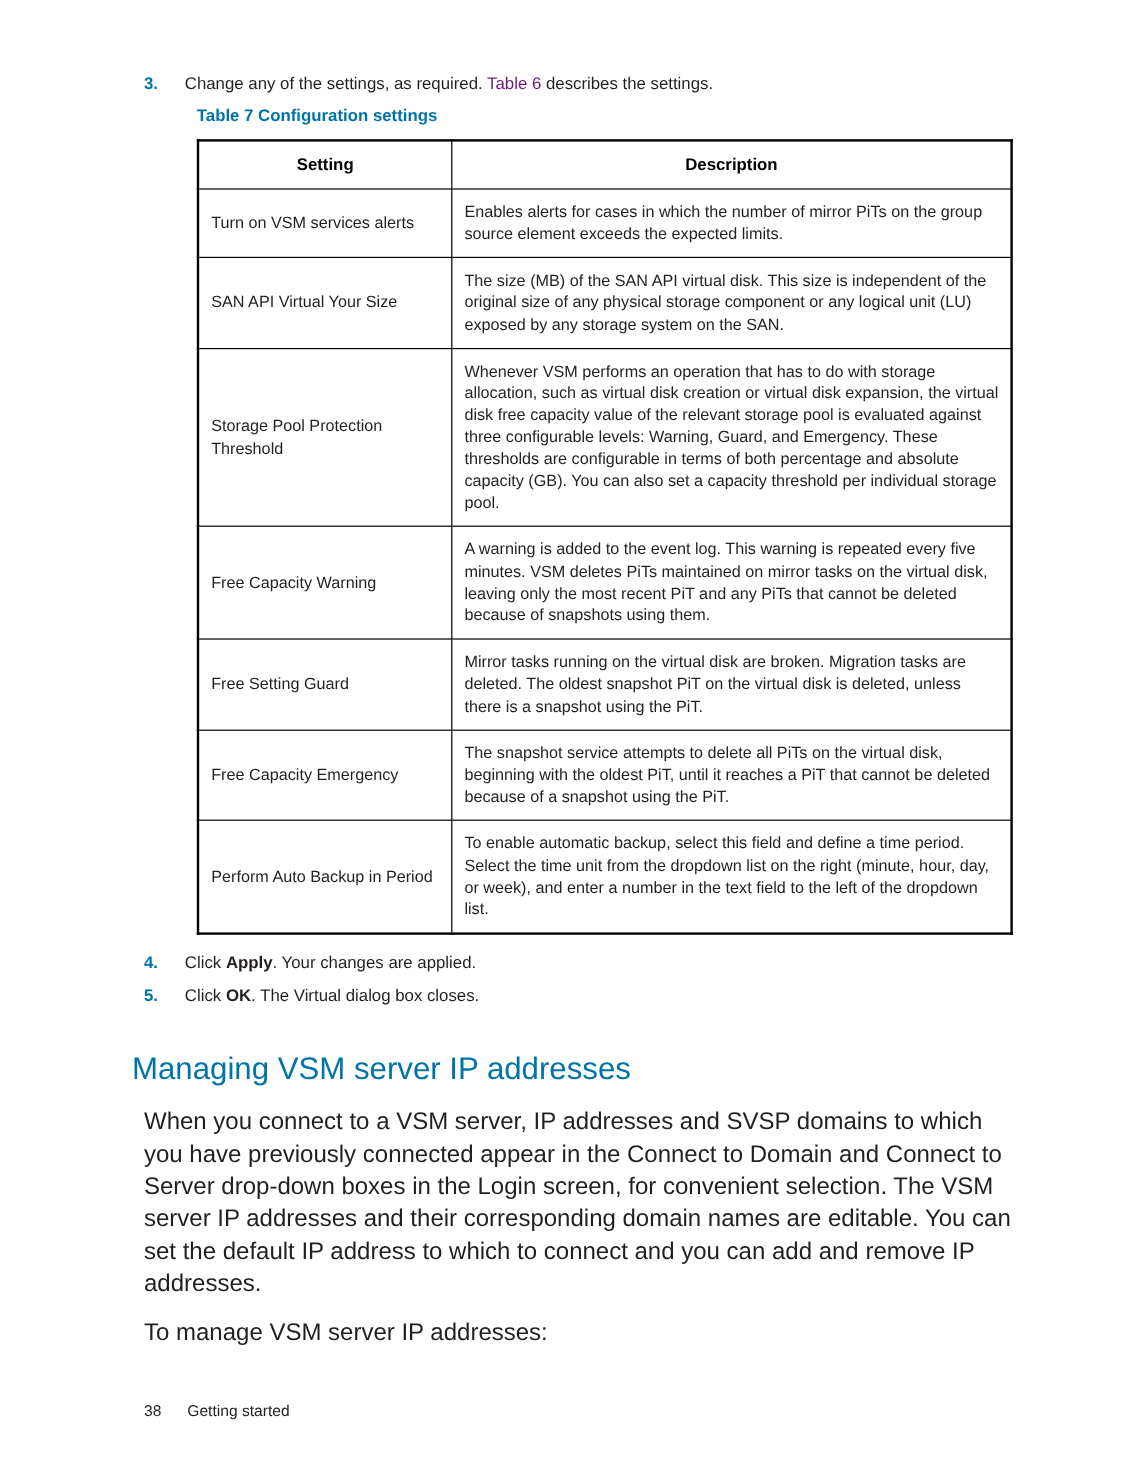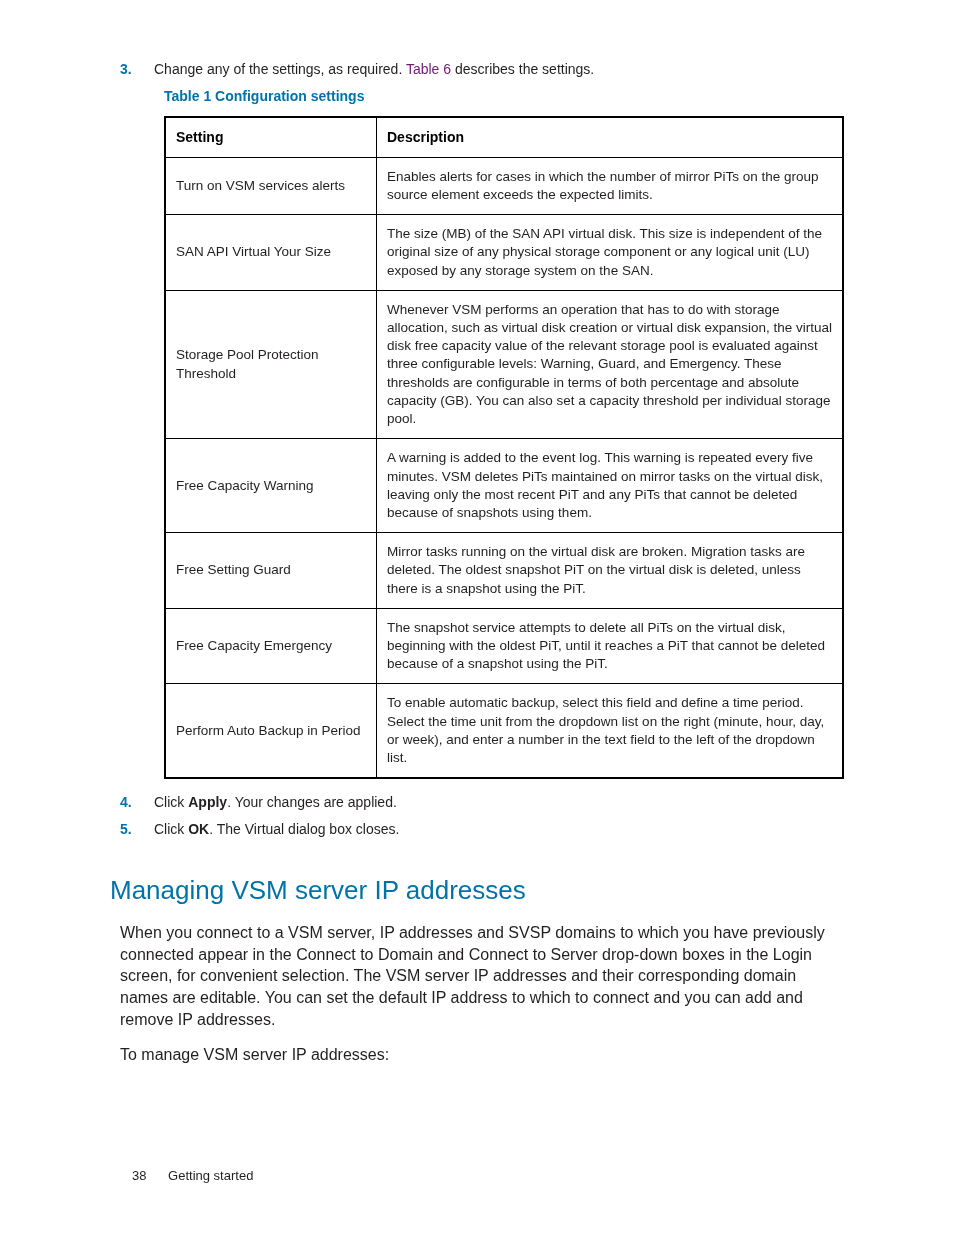--- a/index.html
+++ b/index.html
@@ -48,21 +48,21 @@
     font-size: 14px;
     margin: 8px 0 10px 44px;
   }
   table.settings {
     border-collapse: collapse;
     width: calc(100% - 44px);
     margin-left: 44px;
     border: 2px solid #000;
   }
   table.settings th {
-    text-align: left;
+    text-align: center;
     font-weight: 700;
     font-size: 14px;
     padding: 10px 10px;
     border-bottom: 1px solid #000;
   }
   table.settings td {
     vertical-align: middle;
     font-size: 13.5px;
     padding: 10px 10px;
     border-bottom: 1px solid #000;
@@ -82,50 +82,49 @@
   .after-table {
     margin-top: 14px;
   }
   h1.section {
     font-weight: 400;
     color: #0073a8;
     font-size: 26px;
     margin: 34px 0 14px -10px;
   }
   .body-p {
-    font-size: 16px;
+    font-size: 20px;
     color: #231f20;
     margin: 0 0 14px 0;
   }
   .footer {
     position: absolute;
     left: 120px;
     bottom: 50px;
     font-size: 13px;
     color: #231f20;
   }
   .footer .pageno {
     margin-right: 18px;
-    margin-left: 12px;
   }
 </style>
 </head>
 <body>
 
 <div class="page">
   <div class="content">
 
     <div class="ol-item">
       <div class="ol-marker">3.</div>
       <div class="ol-body">
         <span>Change any of the settings, as required. </span><span class="link">Table 6</span><span> describes the settings.</span>
       </div>
     </div>
 
-    <div class="table-title">Table 1 Configuration settings</div>
+    <div class="table-title">Table 7 Configuration settings</div>
 
     <table class="settings">
       <thead>
         <tr>
           <th>Setting</th>
           <th>Description</th>
         </tr>
       </thead>
       <tbody>
         <tr>

